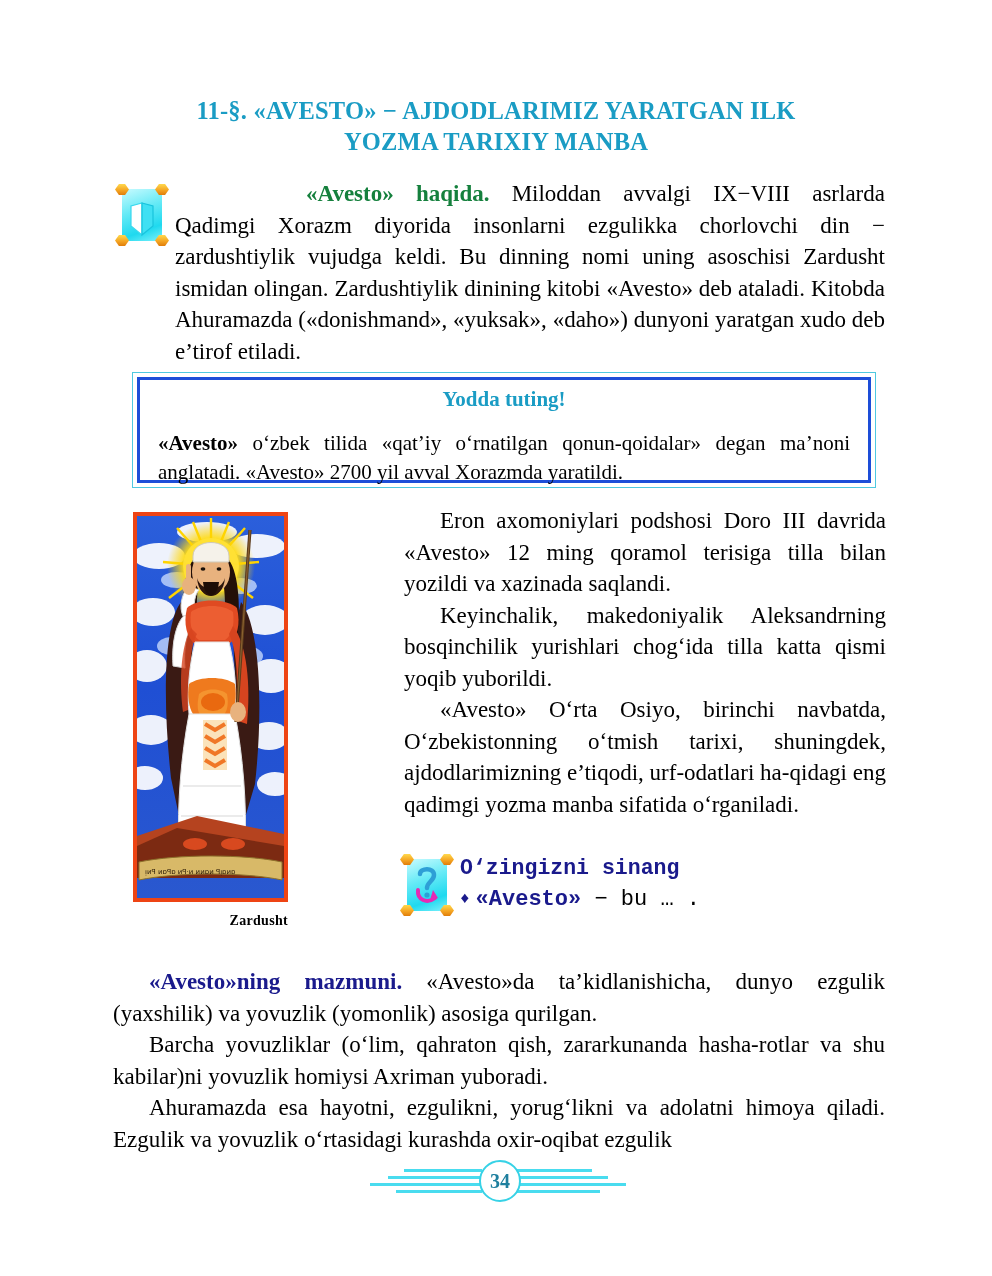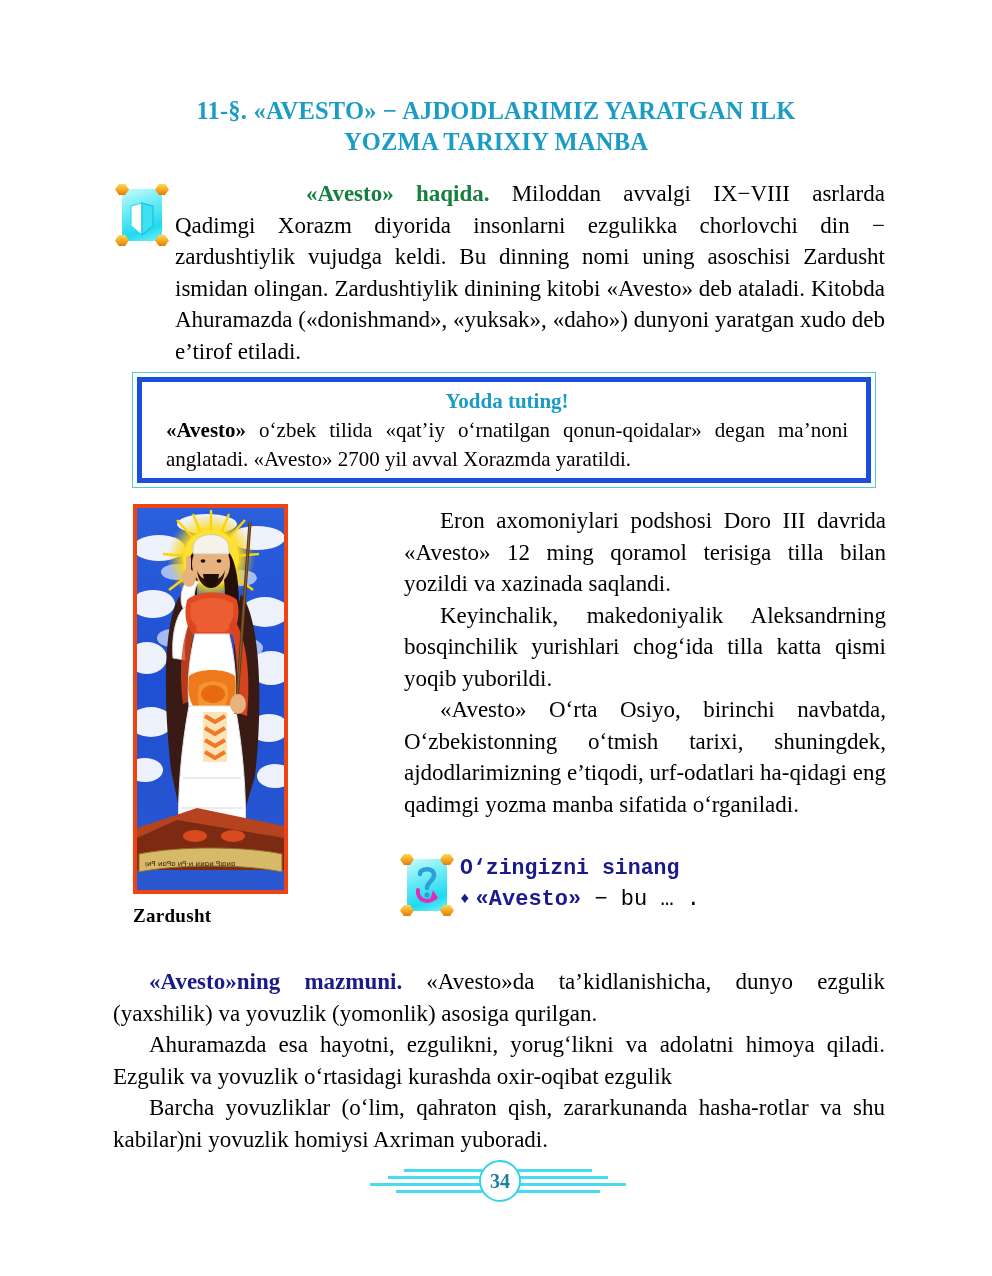--- a/index.html
+++ b/index.html
@@ -103,60 +103,61 @@
     border: 1px solid #4fc9e0;
     background: #ffffff;
     box-sizing: border-box;
   }
   .remember-box .inner {
     position: absolute;
     left: 4px;
     top: 4px;
     right: 4px;
     bottom: 4px;
-    border: 5px solid #1d4ed8;
+    border: 3px solid #1d4ed8;
     box-sizing: border-box;
-    padding: 6px 18px 0 24px;
+    padding: 6px 18px 0 18px;
   }
   .remember-title {
     text-align: center;
     color: #1a9cc4;
     font-weight: bold;
     font-size: 21px;
     line-height: 27px;
   }
   .remember-text {
     font-size: 21px;
     line-height: 29px;
     text-align: justify;
-    margin-top: 1px;
+    margin-top: 16px;
   }
   .remember-text b { font-weight: bold; }
 
   
   .figure {
     position: absolute;
     left: 133px;
     top: 504px;
     width: 155px;
   }
   .figure .frame {
     width: 155px;
     height: 390px;
     border: 4px solid #ee4414;
     box-sizing: border-box;
     position: relative;
     overflow: hidden;
     background: #fca5a5;
+    margin-top: 8px;
   }
   .figure .caption {
     margin-top: 11px;
-    text-align: left;
-    font-weight: bold;
-    font-size: 19px;
+    text-align: right;
+    font-weight: bold;
+    font-size: 14px;
     letter-spacing: 0.3px;
   }
   .figure svg { display: block; }
 
   
   .rightcol {
     position: absolute;
     left: 404px;
     top: 505px;
     width: 482px;
@@ -456,22 +457,22 @@
     <div class="st-body">
       <div class="st-title">O‘zingizni sinang</div>
       <div class="st-item">
         <span class="dia">♦</span><b>«Avesto»</b><span> − bu … .</span>
       </div>
     </div>
   </div>
 
   <div class="bottom">
     <p><span class="lead">«Avesto»ning mazmuni.</span><span> «Avesto»da ta’kidlanishicha, dunyo ezgulik (yaxshilik) va yovuzlik (yomonlik) asosiga qurilgan.</span></p>
+    <p>Barcha yovuzliklar (o‘lim, qahraton qish, zararkunanda hasha-rotlar va shu kabilar)ni yovuzlik homiysi Axriman yuboradi.</p>
     <p>Ahuramazda esa hayotni, ezgulikni, yorug‘likni va adolatni himoya qiladi. Ezgulik va yovuzlik o‘rtasidagi kurashda oxir-oqibat ezgulik</p>
-    <p>Barcha yovuzliklar (o‘lim, qahraton qish, zararkunanda hasha-rotlar va shu kabilar)ni yovuzlik homiysi Axriman yuboradi.</p>
   </div>
 
   <div class="footer">
     <div class="pagenum-wrap">
       <div class="pn-bars left">
         <i></i>
           <i></i>
           <i></i>
           <i></i>
       </div>

